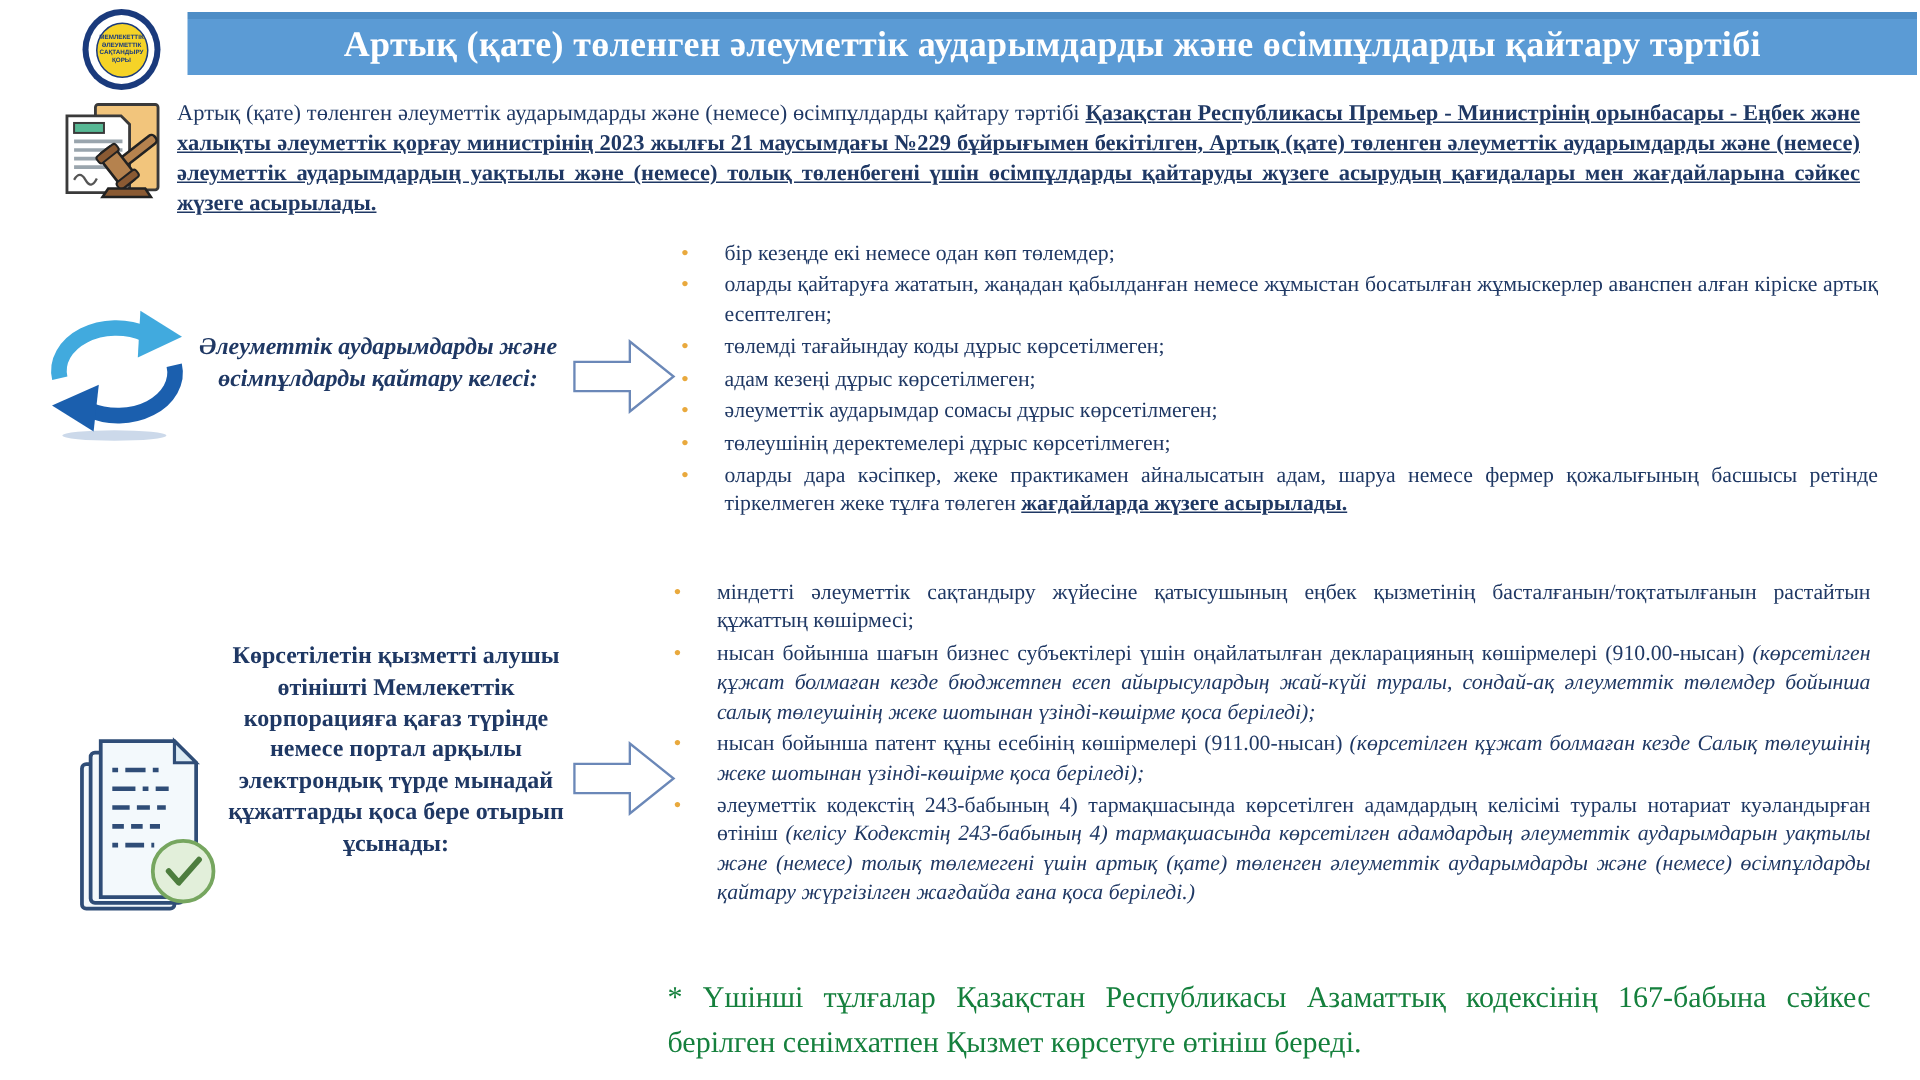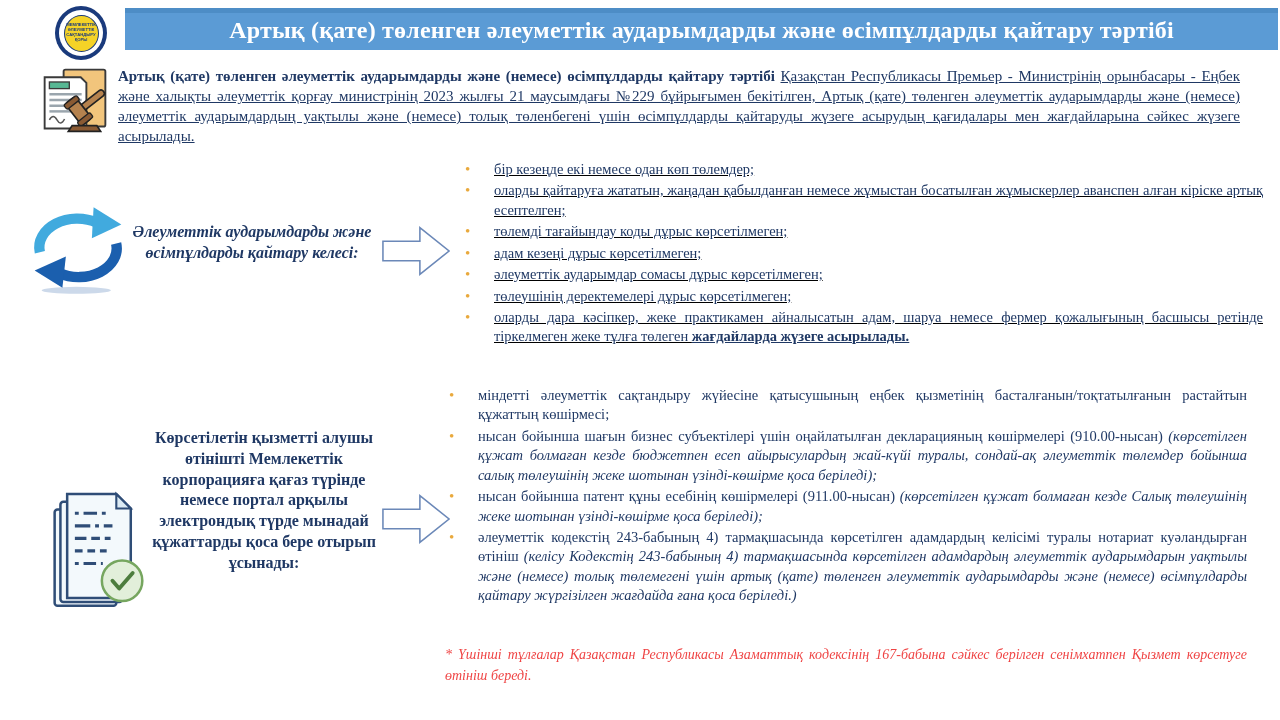--- a/index.html
+++ b/index.html
@@ -17,48 +17,48 @@
         text-align:center;font-family:"Liberation Sans","DejaVu Sans",sans-serif;}
   .title-bar{position:absolute;left:125px;top:8px;width:1153px;height:42px;
         background:linear-gradient(#4d8dc6 0 5px,#5b9bd5 5px);}
   .title-bar h1{margin:0;text-align:center;font-size:24px;line-height:44px;color:#ffffff;
         font-weight:bold;letter-spacing:.2px;}
 
   
   .intro{position:absolute;left:38px;top:64px;width:1202px;display:flex;gap:6px;}
   .intro-icon{flex:0 0 74px;width:74px;height:72px;}
   .intro-text{margin:2px 0 0 0;flex:1;font-size:15px;line-height:1.34;color:#1f3864;text-align:justify;}
-  .intro-bold{font-weight:bold;}
-  .intro-underline{text-decoration:underline;}
+  .intro-bold{font-weight:normal;}
+  .intro-underline{text-decoration:underline;font-weight:bold;}
 
   
   .side-label{position:absolute;text-align:center;font-weight:bold;font-size:16px;
         color:#1f3864;line-height:1.3;}
   .block-arrow{position:absolute;width:70px;height:54px;}
   ul.list{list-style:none;margin:0;padding:0;position:absolute;width:802px;}
   ul.list li{position:relative;padding-left:33px;margin-bottom:2px;font-size:14.5px;
         line-height:1.34;color:#1f3864;text-align:justify;}
   ul.list li::before{content:"•";position:absolute;left:4px;top:-1px;color:#e9a93d;font-size:15px;}
   .seg-n{}
   .seg-i{font-style:italic;}
   .seg-bu{font-weight:bold;text-decoration:underline;}
 
   
   .sync-icon{position:absolute;left:26px;top:196px;width:104px;height:102px;}
   .label-1{left:126px;top:222px;width:252px;font-style:italic;}
   .arrow-1{left:381px;top:224px;}
-  .list-1{left:461px;top:160px;text-decoration:underline;}
+  .list-1{left:450px;top:160px;}
 
   .docs-icon{position:absolute;left:45px;top:476px;width:106px;height:144px;}
   .label-2{left:150px;top:428px;width:228px;}
   .arrow-2{left:381px;top:492px;}
   .list-2{left:445px;top:386px;}
 
-  .footnote{position:absolute;left:445px;top:630px;width:802px;font-style:italic;
-        font-size:14px;line-height:1.5;color:#ef4444;text-align:justify;}
+  .footnote{position:absolute;left:445px;top:630px;width:802px;
+        font-size:20px;line-height:1.5;color:#15803d;text-align:justify;}
 </style>
 </head>
 <body>
 
 <div class="page">
 
   <div class="logo">
     <div class="logo-white">
       <div class="logo-yellow">
         <div class="logo-text">

